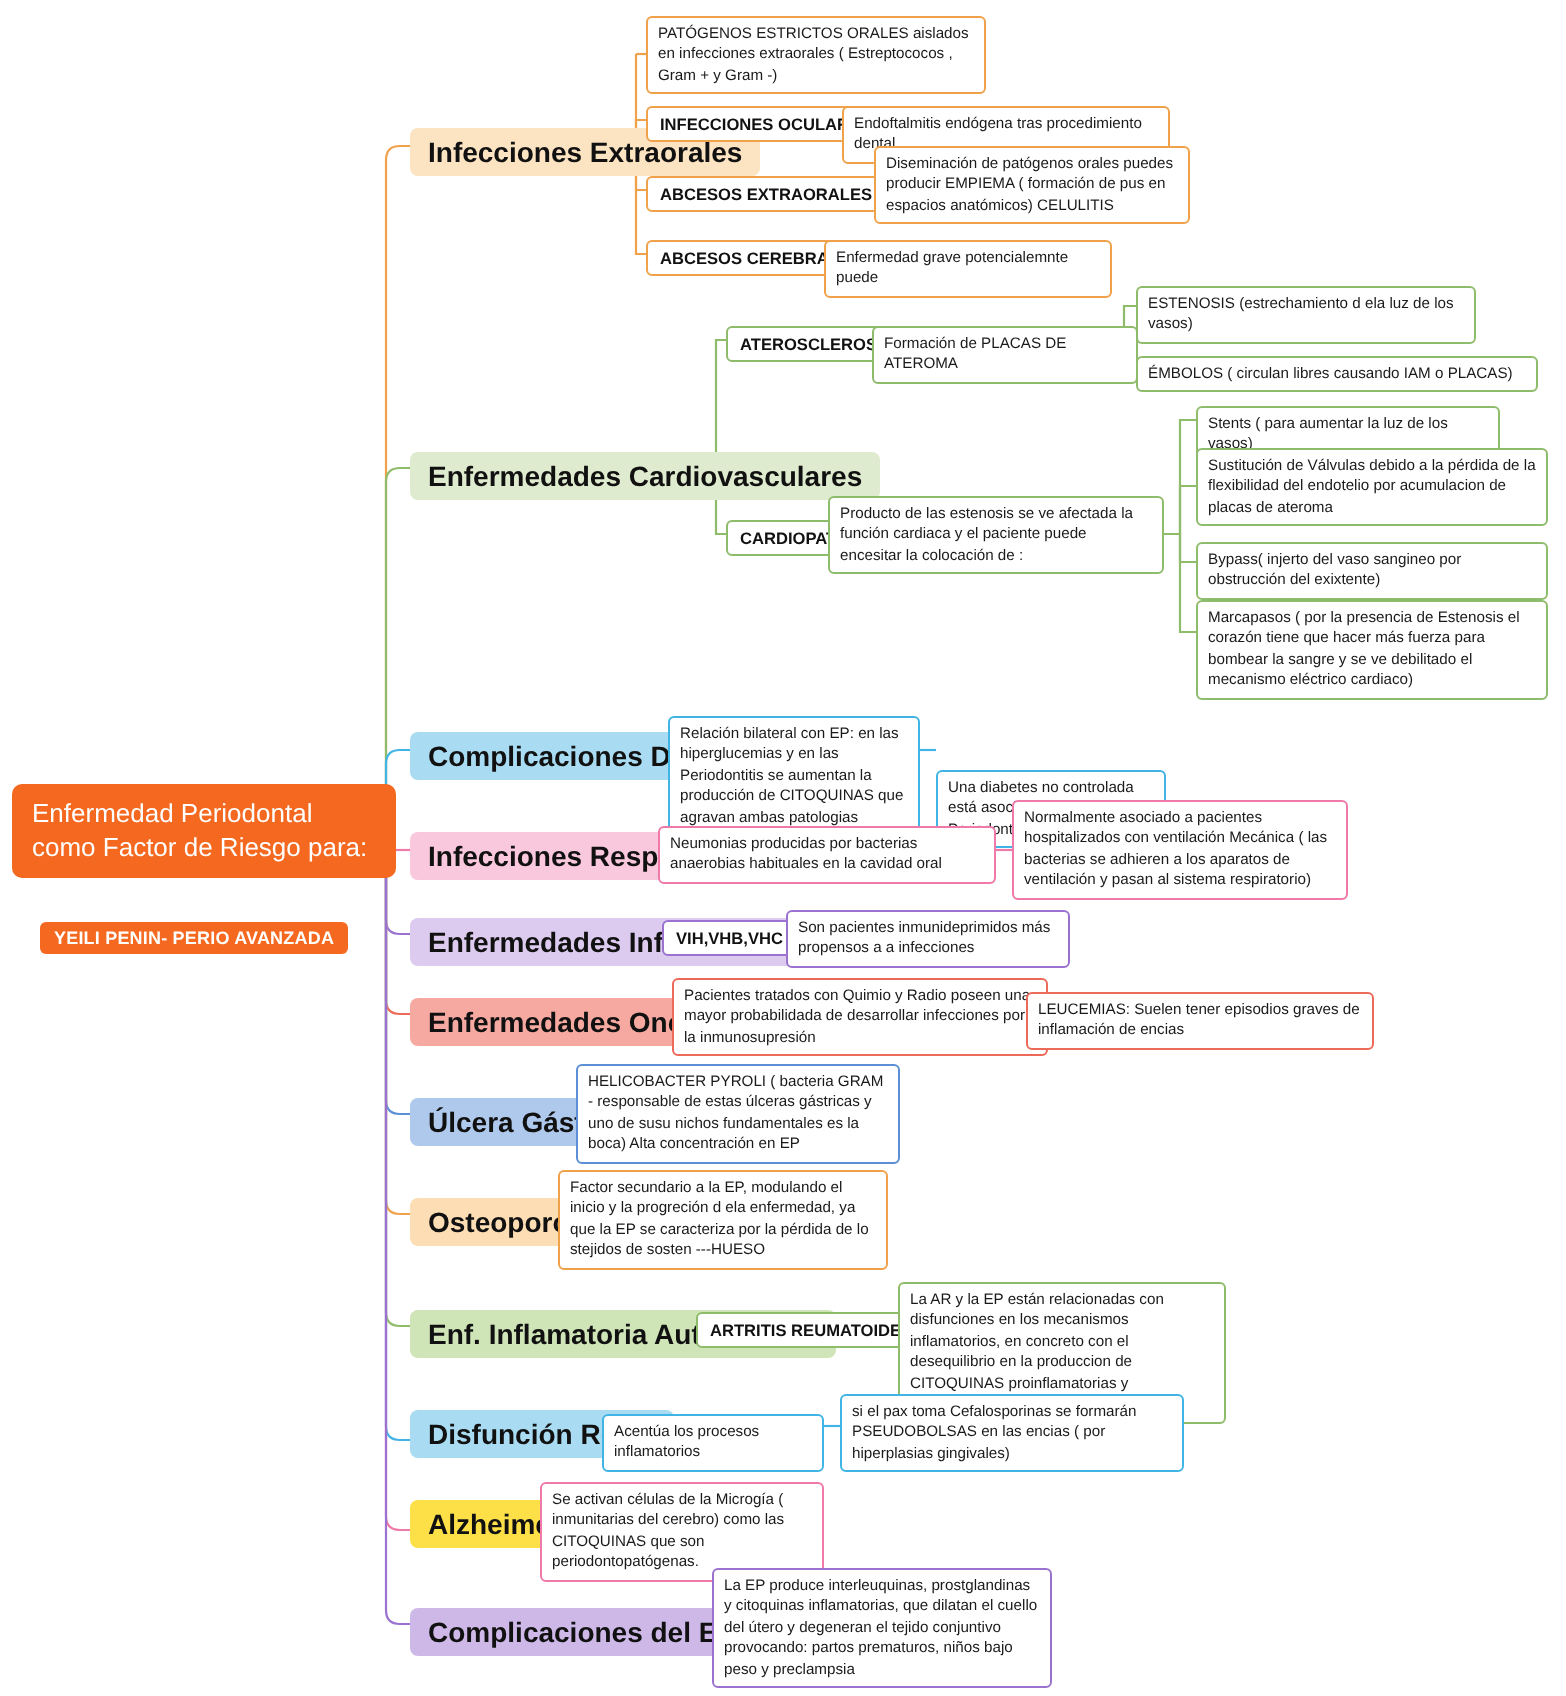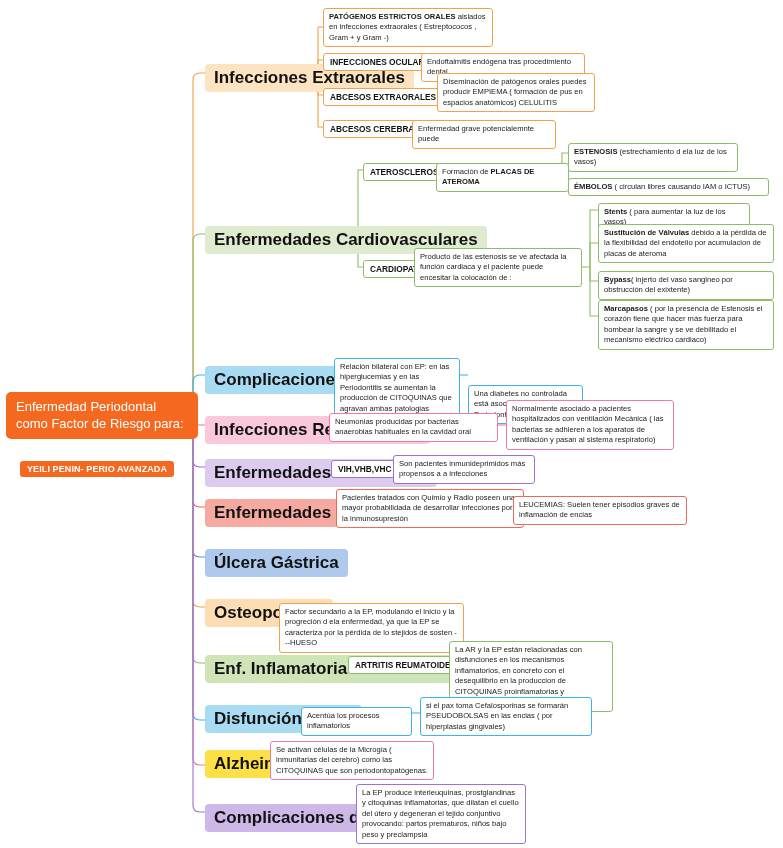--- a/index.html
+++ b/index.html
@@ -1,34 +1,34 @@
 <!DOCTYPE html>
 <html><head>
 <meta charset="utf-8">
 <style>
   html,body{margin:0;padding:0;background:#ffffff;}
   body{font-family:"Liberation Sans",sans-serif;}
   #canvas{position:relative;width:783px;height:848px;overflow:hidden;background:#fff;}
   .node{position:absolute;box-sizing:border-box;}
   
   .branch{
-    border-radius:4px;padding:4px 9px;font-weight:bold;font-size:17px;
+    border-radius:4px;padding:4px 9px;font-weight:bold;font-size:14px;
     color:#111;white-space:nowrap;line-height:1.15;
   }
   
   .sub{
     border-radius:3px;border:1px solid;background:#fff;
     padding:3px 6px;font-weight:bold;font-size:8.3px;color:#111;white-space:nowrap;
   }
   
   .txt{
     border-radius:3px;border:1px solid;background:#fff;
     padding:3px 5px;font-size:7.6px;color:#1a1a1a;line-height:1.38;
   }
-  .txt b{font-weight:bold;}
+  .txt b{font-weight:normal;}
   .center-node{
     position:absolute;background:#F4681F;color:#fff;border-radius:5px;
     padding:7px 10px;font-size:13px;line-height:1.28;font-weight:400;
   }
   .center-sub{
     position:absolute;background:#F4681F;color:#fff;border-radius:3px;
     padding:3px 7px;font-size:9px;font-weight:bold;letter-spacing:.1px;
   }
   svg.wires{position:absolute;left:0;top:0;width:783px;height:848px;pointer-events:none;}
 </style>
@@ -130,21 +130,21 @@
 
   <div class="node branch" style="left:205px;top:226px;background:#DFEBCE;">Enfermedades Cardiovasculares</div>
   <div class="node sub" style="left:363px;top:163px;border-color:#8FBC6B;">ATEROSCLEROSIS</div>
   <div class="node txt" style="left:436px;top:163px;width:133px;border-color:#8FBC6B;">
     <span>Formación de </span><b>PLACAS DE ATEROMA</b>
   </div>
   <div class="node txt" style="left:568px;top:143px;width:170px;border-color:#8FBC6B;">
     <b>ESTENOSIS</b><span> (estrechamiento d ela luz de los vasos)</span>
   </div>
   <div class="node txt" style="left:568px;top:178px;width:201px;border-color:#8FBC6B;">
-    <b>ÉMBOLOS</b><span> ( circulan libres causando IAM o ICTUS)</span>
+    <b>ÉMBOLOS</b><span> ( circulan libres causando IAM o PLACAS)</span>
   </div>
   <div class="node sub" style="left:363px;top:260px;border-color:#8FBC6B;">CARDIOPATÍAS</div>
   <div class="node txt" style="left:414px;top:248px;width:168px;border-color:#8FBC6B;">Producto de las estenosis se ve afectada la función cardiaca y el paciente puede encesitar la colocación de :</div>
   <div class="node txt" style="left:598px;top:203px;width:152px;border-color:#8FBC6B;">
     <b>Stents</b><span> ( para aumentar la luz de los vasos)</span>
   </div>
   <div class="node txt" style="left:598px;top:224px;width:176px;border-color:#8FBC6B;">
     <b>Sustitución de Válvulas</b><span> debido a la pérdida de la flexibilidad del endotelio por acumulacion de placas de ateroma</span>
   </div>
   <div class="node txt" style="left:598px;top:271px;width:176px;border-color:#8FBC6B;">
@@ -164,31 +164,32 @@
 
   <div class="node branch" style="left:205px;top:459px;background:#DCCBEF;">Enfermedades Infecciosas</div>
   <div class="node sub" style="left:331px;top:460px;border-color:#9B72CF;">VIH,VHB,VHC</div>
   <div class="node txt" style="left:393px;top:455px;width:142px;border-color:#9B72CF;">Son pacientes inmunideprimidos más propensos a a infecciones</div>
 
   <div class="node branch" style="left:205px;top:499px;background:#F6A9A0;">Enfermedades Oncológicas</div>
   <div class="node txt" style="left:336px;top:489px;width:188px;border-color:#EC6A57;">Pacientes tratados con Quimio y Radio poseen una mayor probabilidada de desarrollar infecciones por la inmunosupresión</div>
   <div class="node txt" style="left:513px;top:496px;width:174px;border-color:#EC6A57;">LEUCEMIAS: Suelen tener episodios graves de inflamación de encias</div>
 
   <div class="node branch" style="left:205px;top:549px;background:#AFC9EC;">Úlcera Gástrica</div>
+  <div class="node txt" style="left:288px;top:532px;width:162px;border-color:#5B8FD6;">HELICOBACTER PYROLI ( bacteria GRAM - responsable de estas úlceras gástricas y uno de susu nichos fundamentales es la boca) Alta concentración en EP</div>
 
   <div class="node branch" style="left:205px;top:599px;background:#FCDDB4;">Osteoporosis</div>
-  <div class="node txt" style="left:279px;top:603px;width:185px;border-color:#F0A24B;">Factor secundario a la EP, modulando el inicio y la progreción d ela enfermedad, ya que la EP se caracteriza por la pérdida de lo stejidos de sosten ---HUESO</div>
+  <div class="node txt" style="left:279px;top:585px;width:165px;border-color:#F0A24B;">Factor secundario a la EP, modulando el inicio y la progreción d ela enfermedad, ya que la EP se caracteriza por la pérdida de lo stejidos de sosten ---HUESO</div>
 
   <div class="node branch" style="left:205px;top:655px;background:#CFE5B8;">Enf. Inflamatoria Autoinmune</div>
   <div class="node sub" style="left:348px;top:656px;border-color:#8FBC6B;">ARTRITIS REUMATOIDE</div>
   <div class="node txt" style="left:449px;top:641px;width:164px;border-color:#8FBC6B;">La AR y la EP están relacionadas con disfunciones en los mecanismos inflamatorios, en concreto con el desequilibrio en la produccion de CITOQUINAS proinflamatorias y Antinflamatorias.</div>
 
   <div class="node branch" style="left:205px;top:705px;background:#A9DCF2;">Disfunción Renal</div>
   <div class="node txt" style="left:301px;top:707px;width:111px;border-color:#40B4E5;">Acentúa los procesos inflamatorios</div>
   <div class="node txt" style="left:420px;top:697px;width:172px;border-color:#40B4E5;">si el pax toma Cefalosporinas se formarán PSEUDOBOLSAS en las encias ( por hiperplasias gingivales)</div>
 
   <div class="node branch" style="left:205px;top:750px;background:#fde047;">Alzheimer</div>
-  <div class="node txt" style="left:270px;top:741px;width:164px;border-color:#EF79A8;">Se activan células de la Microgía ( inmunitarias del cerebro) como las CITOQUINAS que son periodontopatógenas.</div>
+  <div class="node txt" style="left:270px;top:741px;width:142px;border-color:#EF79A8;">Se activan células de la Microgía ( inmunitarias del cerebro) como las CITOQUINAS que son periodontopatógenas.</div>
 
   <div class="node branch" style="left:205px;top:804px;background:#CDB8E8;">Complicaciones del Embarazo</div>
   <div class="node txt" style="left:356px;top:784px;width:170px;border-color:#9B72CF;"> La EP produce interleuquinas, prostglandinas y citoquinas inflamatorias, que dilatan el cuello del útero y degeneran el tejido conjuntivo provocando: partos prematuros, niños bajo peso y preclampsia</div>
 
 </div>
 
 </body></html>

